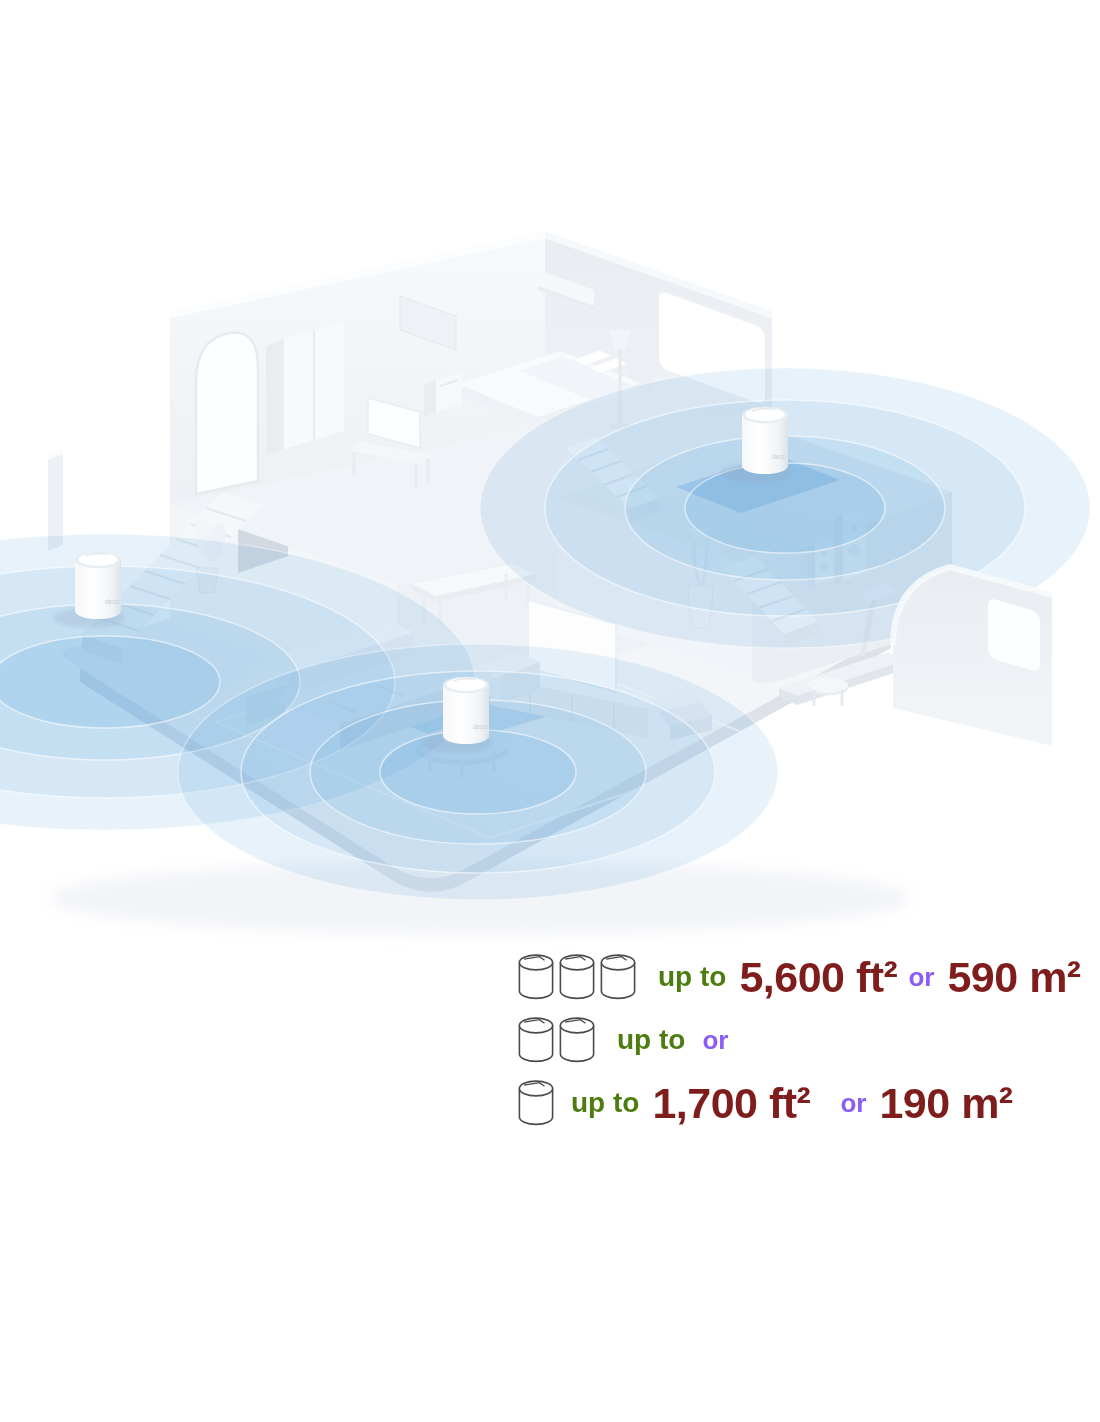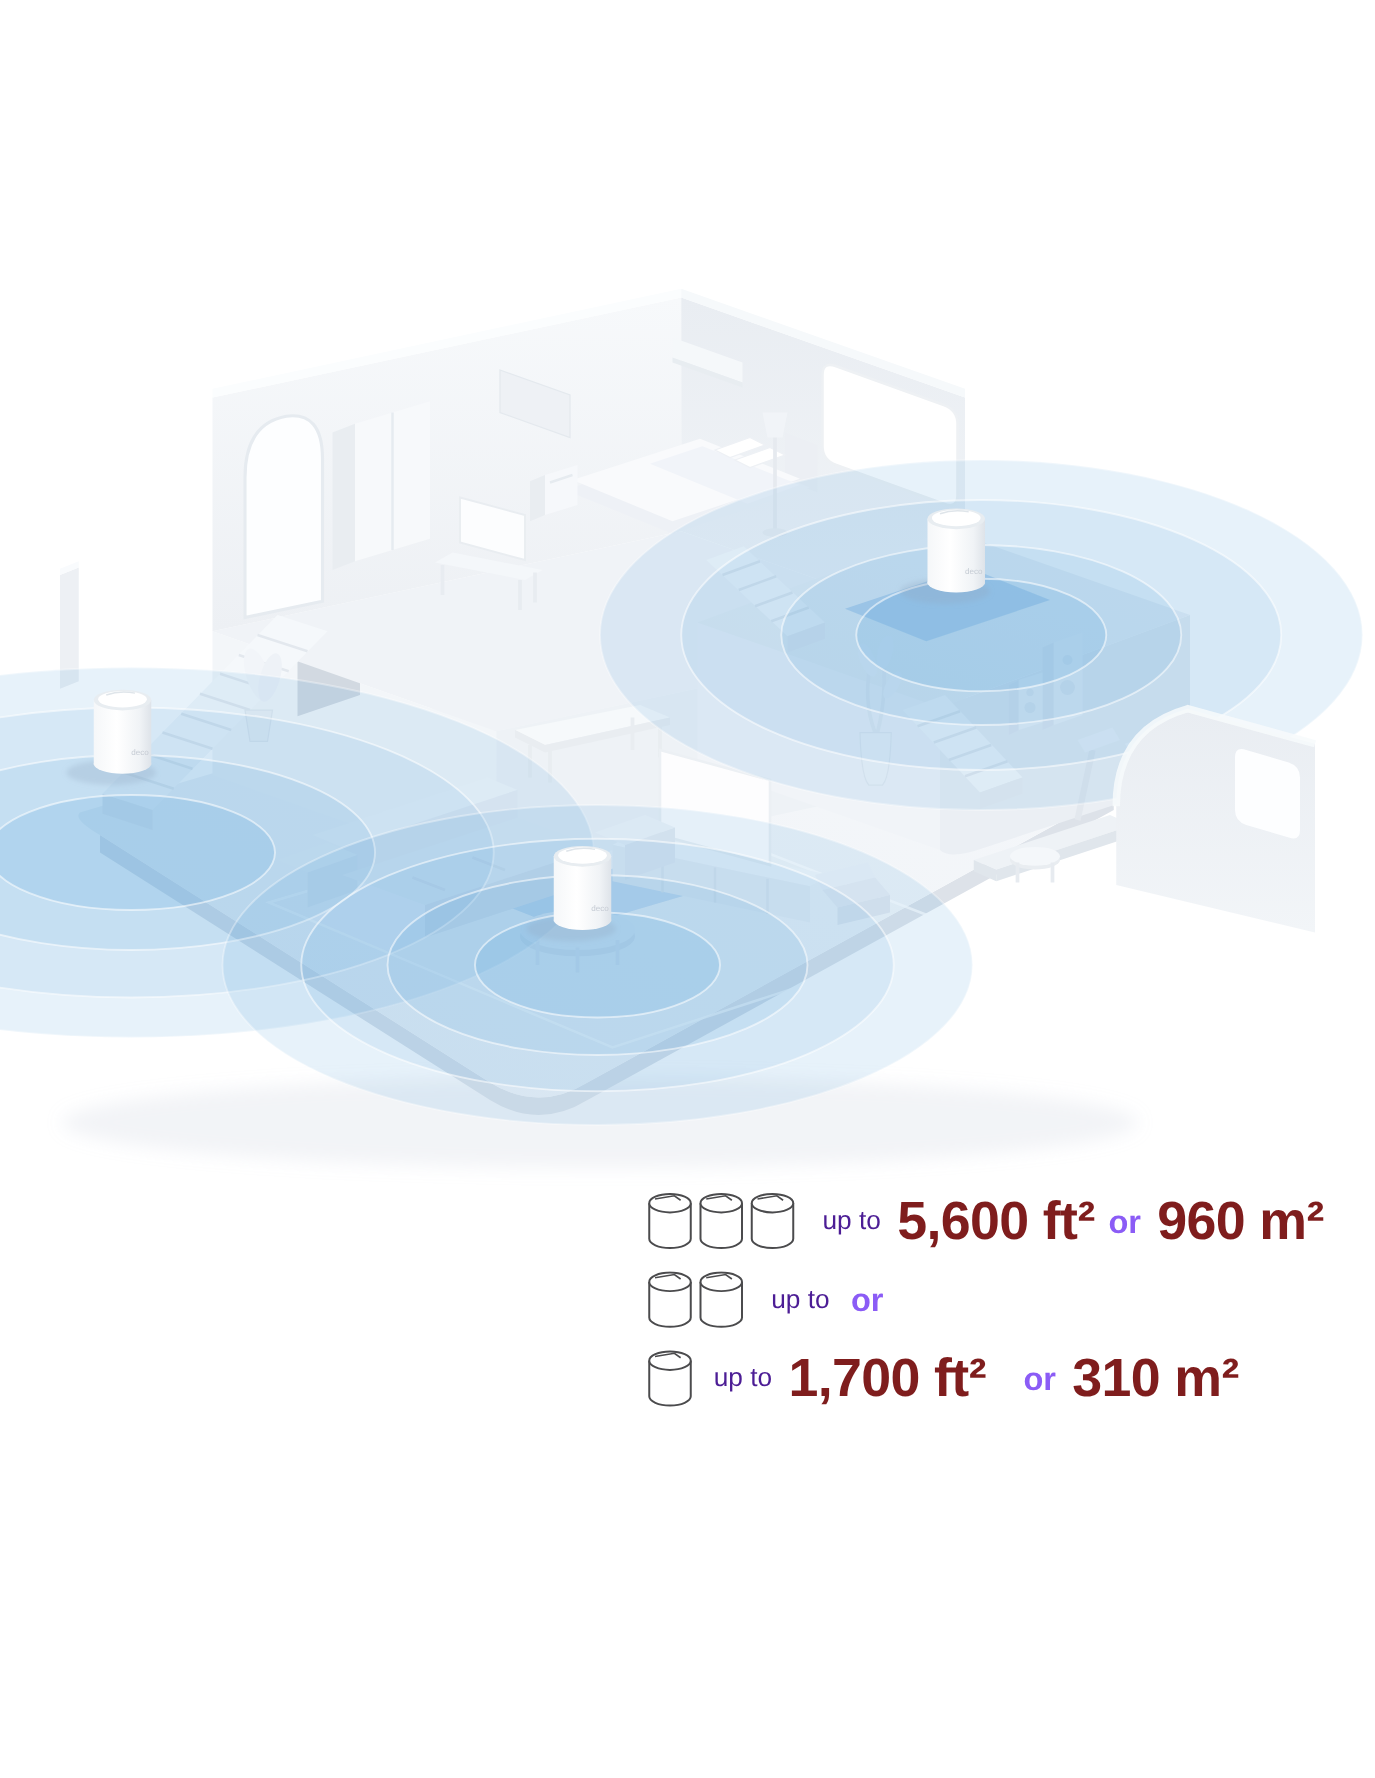--- a/index.html
+++ b/index.html
@@ -3,21 +3,21 @@
 <meta charset="utf-8">
 <style>
   html,body{margin:0;padding:0;background:#ffffff;}
   .stage{position:relative;width:1100px;height:1422px;background:#ffffff;overflow:hidden;
          font-family:"Liberation Sans",sans-serif;}
   .scene{position:absolute;left:0;top:0;}
   .coverage-rows{position:absolute;left:518px;top:951px;}
   .row{display:flex;align-items:center;height:52px;margin-bottom:11px;}
   .icons{display:flex;align-items:center;}
   .icons svg{margin-right:5px;display:block;}
-  .upto{font-size:21px;font-weight:400;color:#4c1d95;margin-left:17px;white-space:nowrap;}
+  .upto{font-size:28px;font-weight:700;color:#4d7c0f;margin-left:17px;white-space:nowrap;}
   .val{font-size:43px;font-weight:600;color:#7f1d1d;margin-left:13px;letter-spacing:-0.5px;white-space:nowrap;}
   .or{font-size:26px;font-weight:700;color:#8b5cf6;margin-left:11px;white-space:nowrap;}
   .row:nth-child(2) .or{margin-left:17px;}
   .row:nth-child(3) .upto{margin-left:12px;}
   .row:nth-child(3) .or{margin-left:30px;}
 </style>
 </head>
 <body>
 
 <div class="stage">
@@ -310,21 +310,21 @@
       </svg>
       <svg width="36" height="47" viewBox="0 0 36 47">
         <path d="M1.4,8.5 L1.4,37 A16.6 7.4 0 0 0 34.6,37 L34.6,8.5" fill="#fff" stroke="#4b4b4d" stroke-width="1.6"></path>
         <ellipse cx="18" cy="8.5" rx="16.6" ry="7.4" fill="#fff" stroke="#4b4b4d" stroke-width="1.6"></ellipse>
         <path d="M6,5.2 L21.5,2.6 L26.5,6.2" fill="none" stroke="#4b4b4d" stroke-width="1.3"></path>
       </svg>
     </span>
     <span class="upto">up to</span>
     <span class="val">5,600 ft²</span>
     <span class="or">or</span>
-    <span class="val">960 m²</span>
+    <span class="val">590 m²</span>
   </div>
 
   <div class="row">
     <span class="icons">
       <svg width="36" height="47" viewBox="0 0 36 47">
         <path d="M1.4,8.5 L1.4,37 A16.6 7.4 0 0 0 34.6,37 L34.6,8.5" fill="#fff" stroke="#4b4b4d" stroke-width="1.6"></path>
         <ellipse cx="18" cy="8.5" rx="16.6" ry="7.4" fill="#fff" stroke="#4b4b4d" stroke-width="1.6"></ellipse>
         <path d="M6,5.2 L21.5,2.6 L26.5,6.2" fill="none" stroke="#4b4b4d" stroke-width="1.3"></path>
       </svg>
       <svg width="36" height="47" viewBox="0 0 36 47">
@@ -341,17 +341,17 @@
     <span class="icons">
       <svg width="36" height="47" viewBox="0 0 36 47">
         <path d="M1.4,8.5 L1.4,37 A16.6 7.4 0 0 0 34.6,37 L34.6,8.5" fill="#fff" stroke="#4b4b4d" stroke-width="1.6"></path>
         <ellipse cx="18" cy="8.5" rx="16.6" ry="7.4" fill="#fff" stroke="#4b4b4d" stroke-width="1.6"></ellipse>
         <path d="M6,5.2 L21.5,2.6 L26.5,6.2" fill="none" stroke="#4b4b4d" stroke-width="1.3"></path>
       </svg>
     </span>
     <span class="upto">up to</span>
     <span class="val">1,700 ft²</span>
     <span class="or">or</span>
-    <span class="val">310 m²</span>
+    <span class="val">190 m²</span>
   </div>
 
 </div>
 </div>
 
 </body></html>

